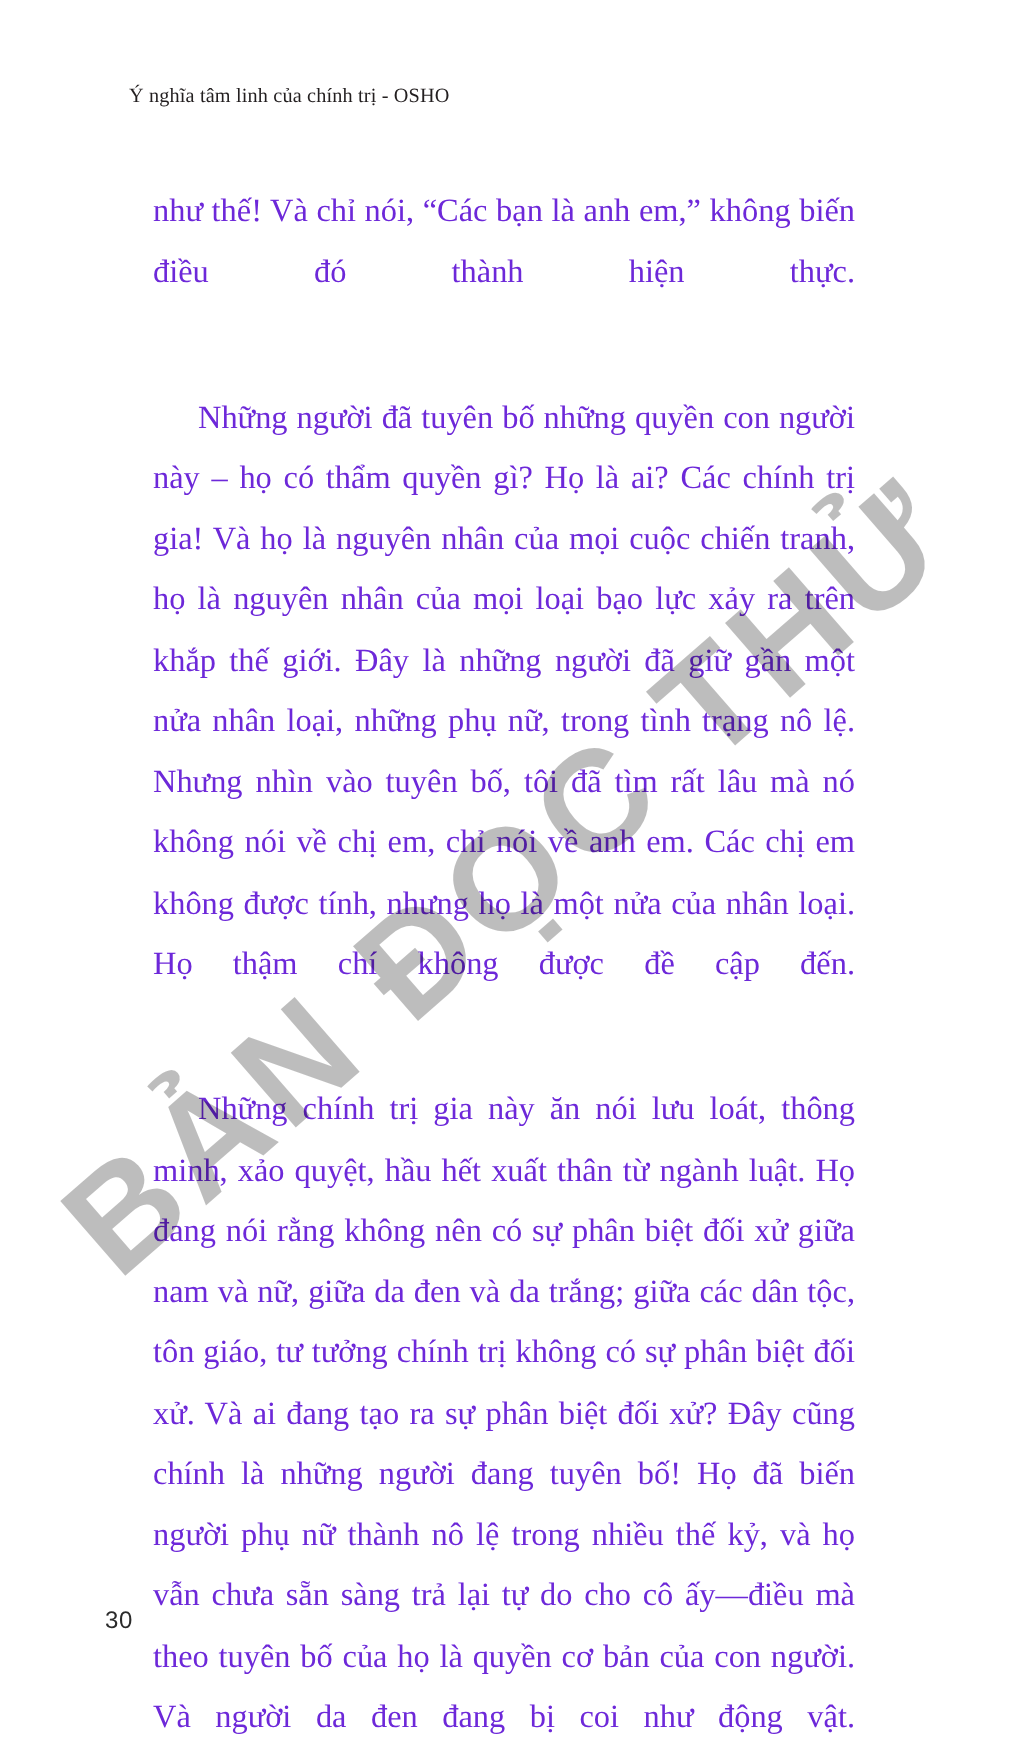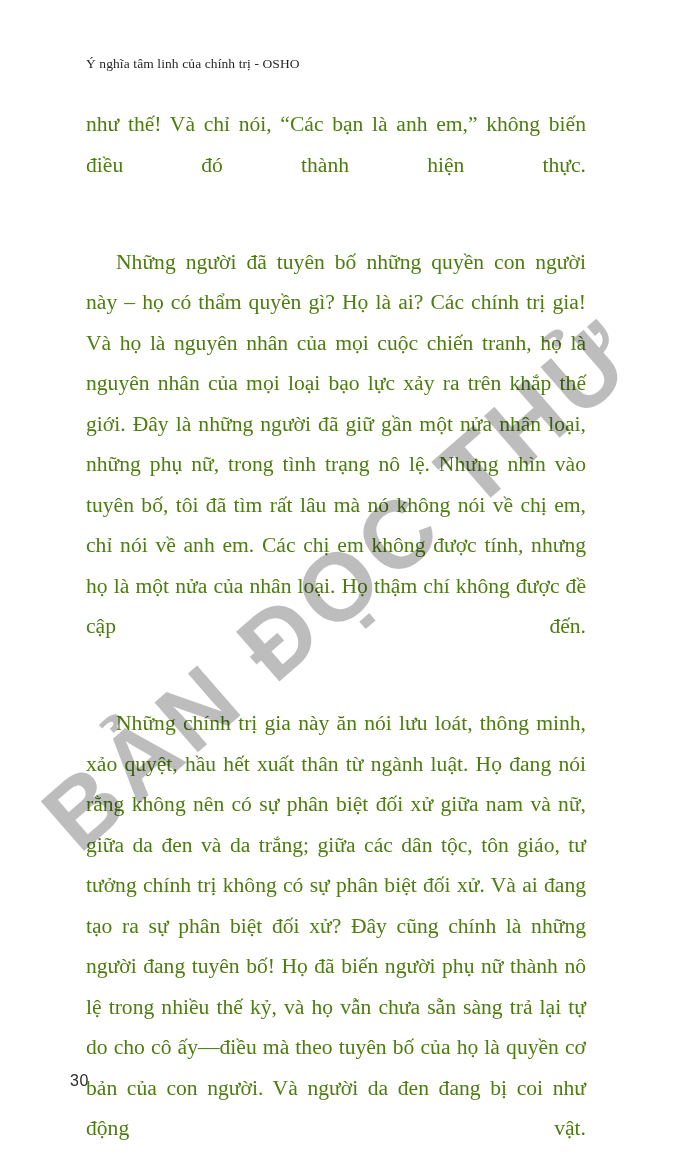--- a/index.html
+++ b/index.html
@@ -38,24 +38,24 @@
   
   .textblock {
     position: absolute;
     left: 86px;
     top: 104px;
     width: 500px;
     z-index: 3;
   }
 
   .para {
-    margin: 0;
+    margin: 16px;
     font-size: 21.6px;
     line-height: 40.5px;
-    color: #4d7c0f;
+    color: #6d28d9;
     text-align: justify;
     text-justify: inter-word;
     word-spacing: 0.2px;
     -webkit-hyphens: none;
     hyphens: none;
   }
 
   .para + .para {
     margin-top: 16px;
   }

